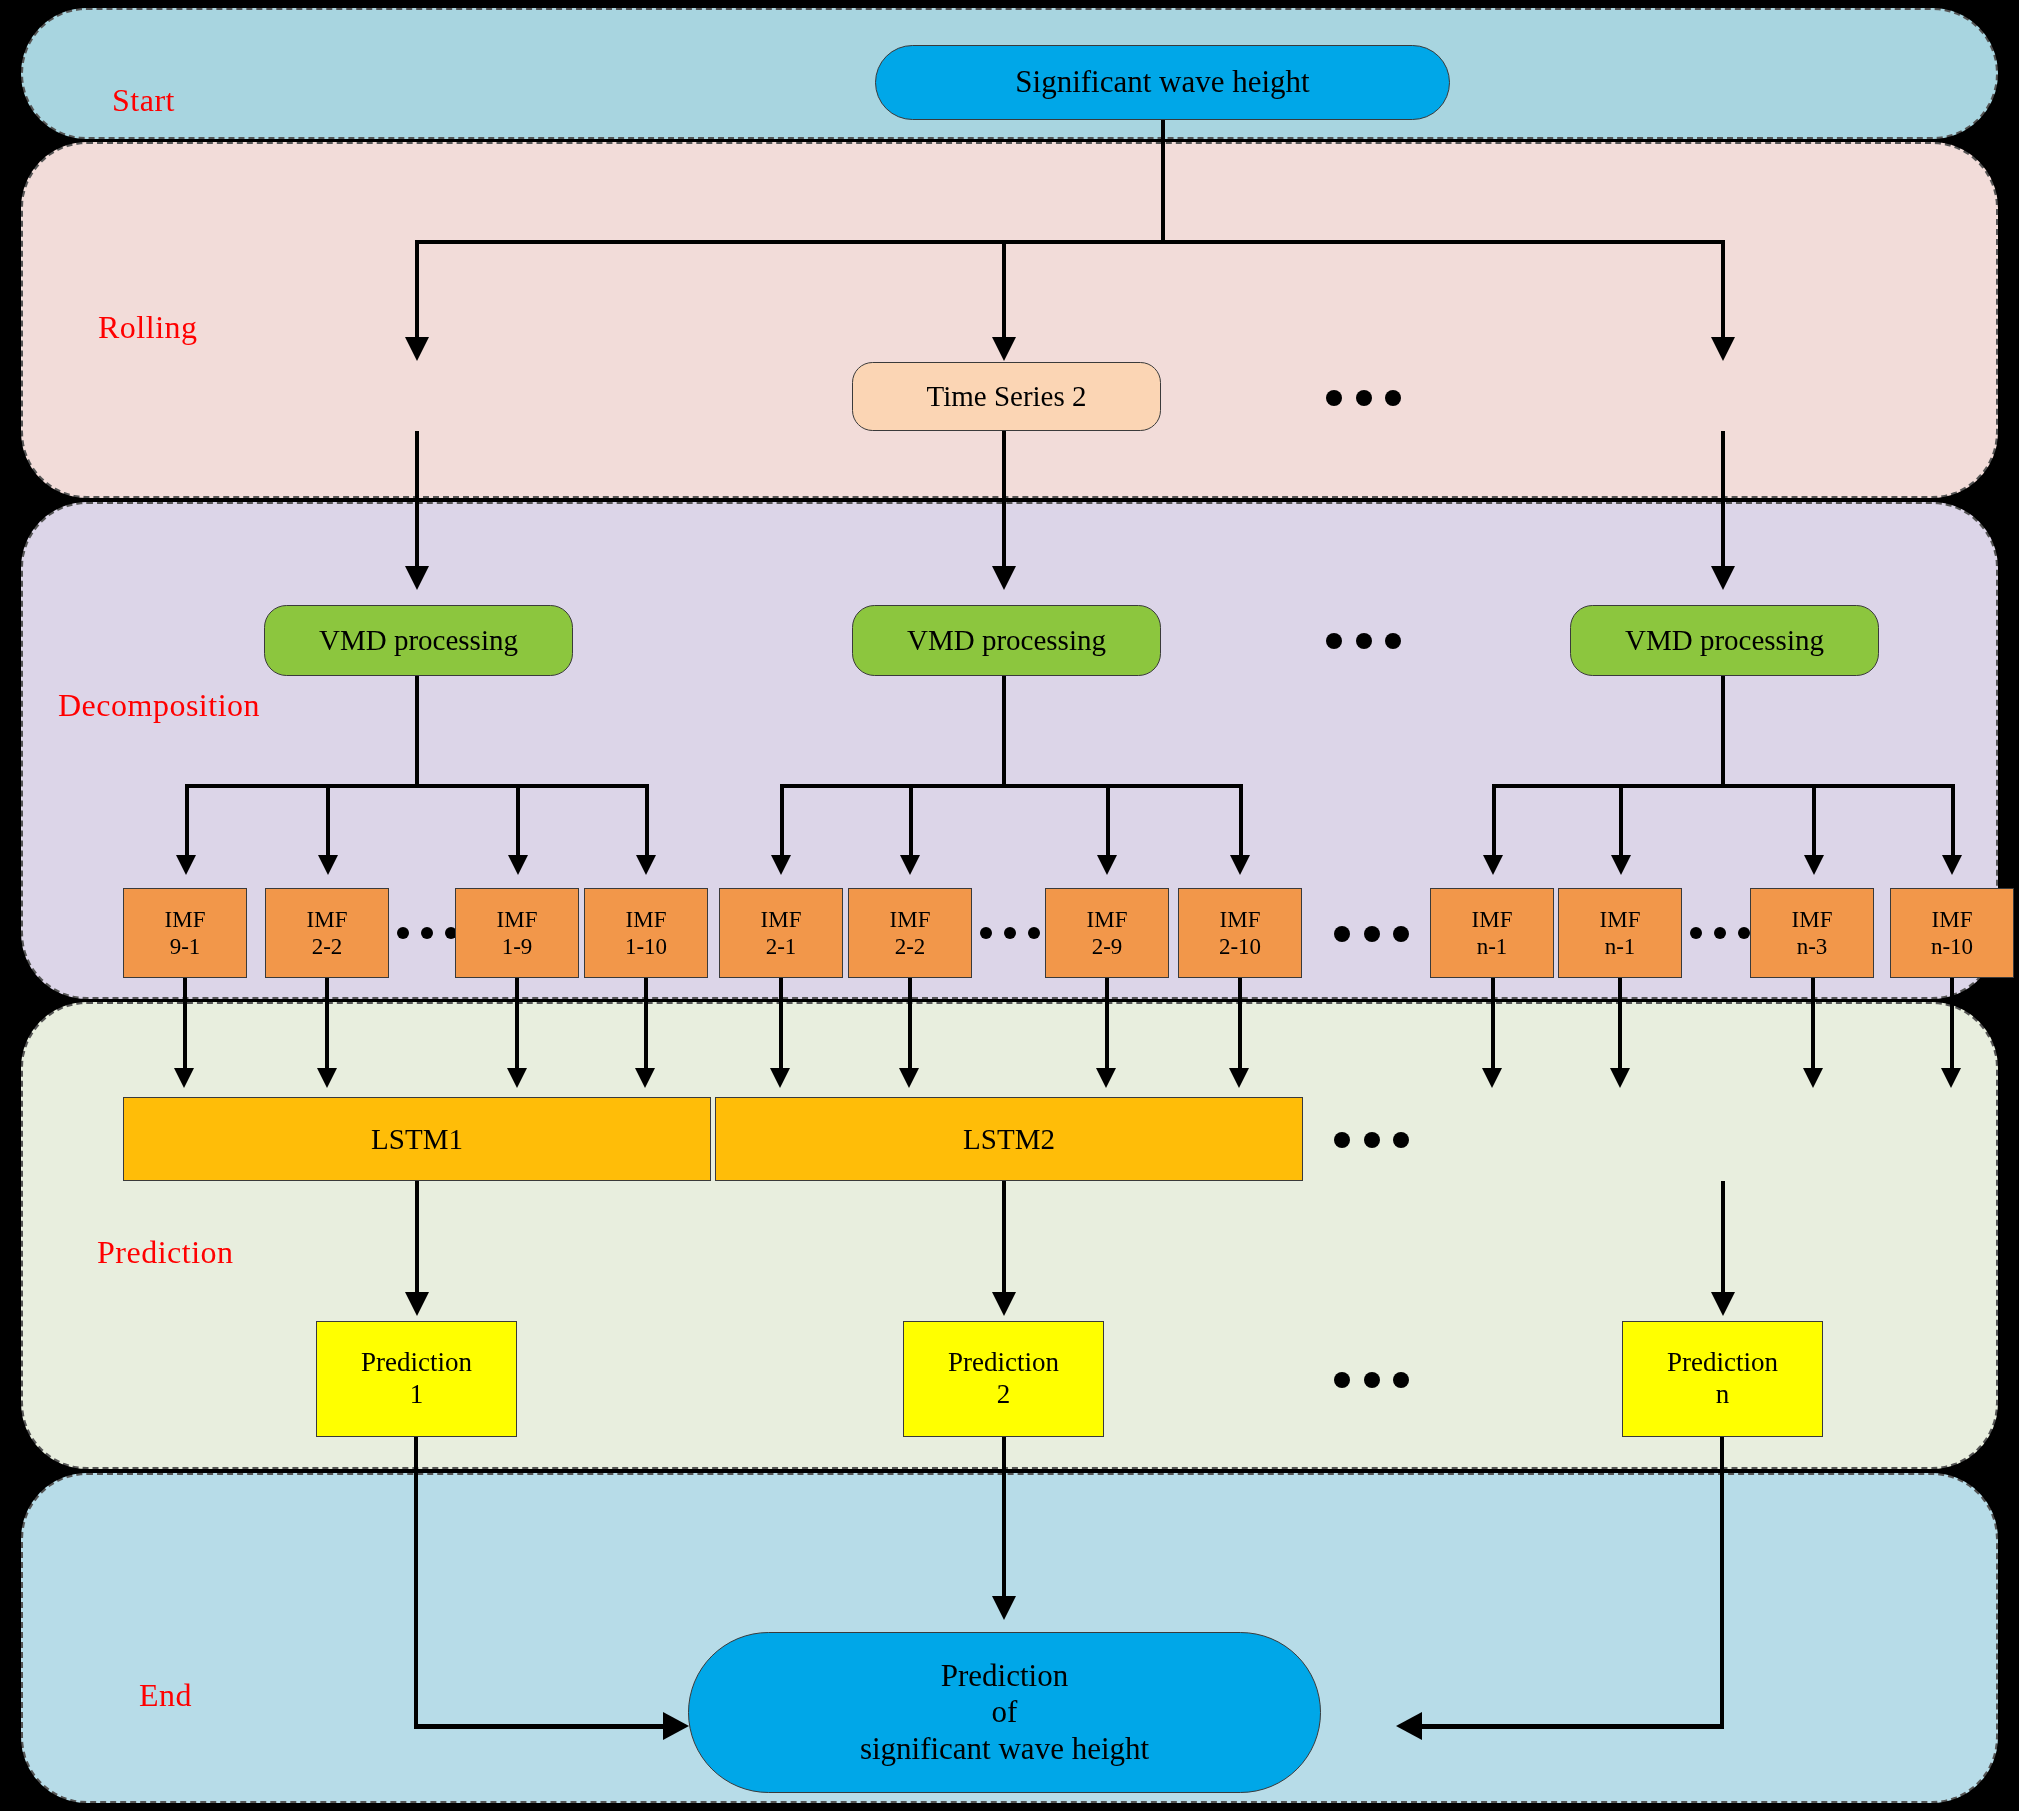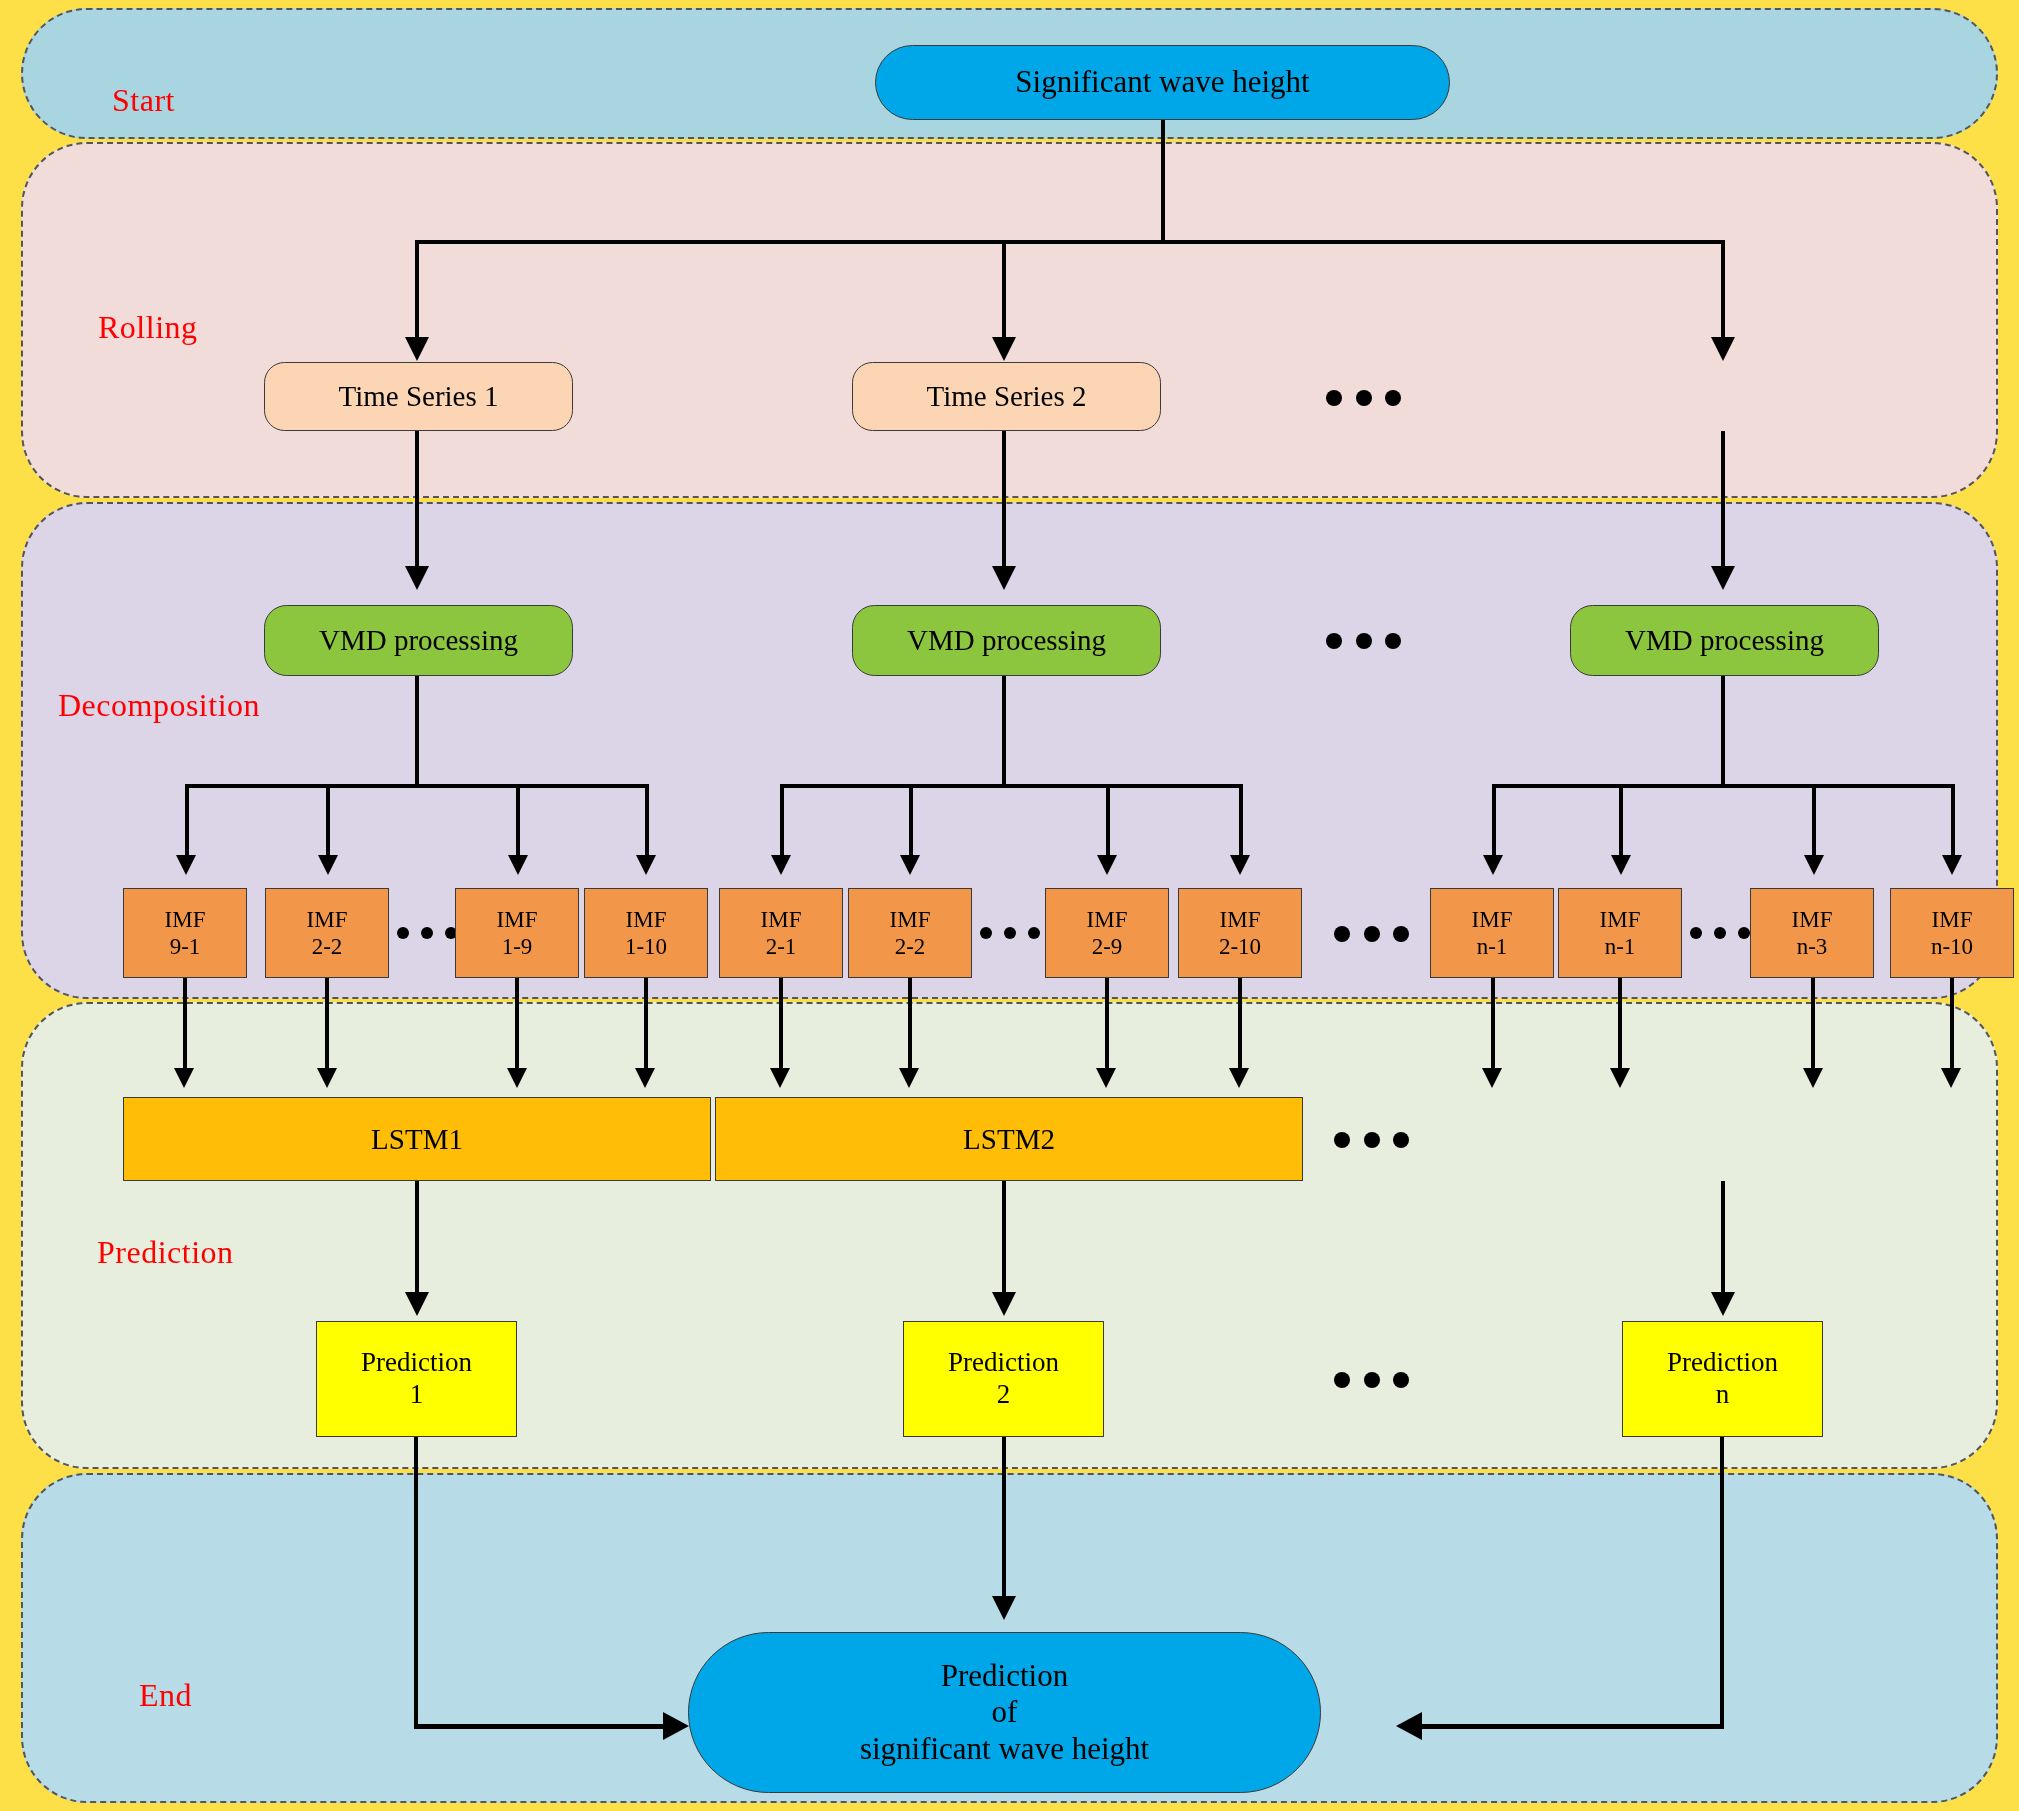--- a/index.html
+++ b/index.html
@@ -2,21 +2,21 @@
 <html style="font-size:15px"><head>
 <meta charset="utf-8">
 <title>VMD-LSTM Significant Wave Height Prediction Flowchart</title>
 <style>
   html,body{margin:0;padding:0;background:#ffffff;}
   body{font-family:"Liberation Serif", serif;}
   #stage{
     position:relative;
     width:2019px;
     height:1812px;
-    background:#fde047;
+    background:#000000;
     overflow:hidden;
   }
   
   .band{
     position:absolute;
     border:2.8px dashed #555555;
     border-radius:66px;
     box-sizing:border-box;
   }
   .band-label{
@@ -147,21 +147,20 @@
 
   <div class="vline" style="left:415px;top:240px;width:3.7px;height:103px;"></div>
   <div class="arrow-d" style="left:405px;top:337px;"></div>
 
   <div class="vline" style="left:1002px;top:240px;width:3.7px;height:103px;"></div>
   <div class="arrow-d" style="left:992px;top:337px;"></div>
 
   <div class="vline" style="left:1721px;top:240px;width:3.7px;height:103px;"></div>
   <div class="arrow-d" style="left:1711px;top:337px;"></div>
 
-  <div class="node n-series" style="left:264px;top:362px;width:309px;height:69px;">Time Series 1</div>
   <div class="node n-series" style="left:852px;top:362px;width:309px;height:69px;">Time Series 2</div>
 
   <div class="dots big" style="left:1326px;top:389px;width:75px;height:17px;">
     <i></i>
       <i></i>
       <i></i>
   </div>
 
   <div class="vline" style="left:415px;top:431px;width:3.7px;height:141px;"></div>
   <div class="arrow-d" style="left:405px;top:566px;"></div>

